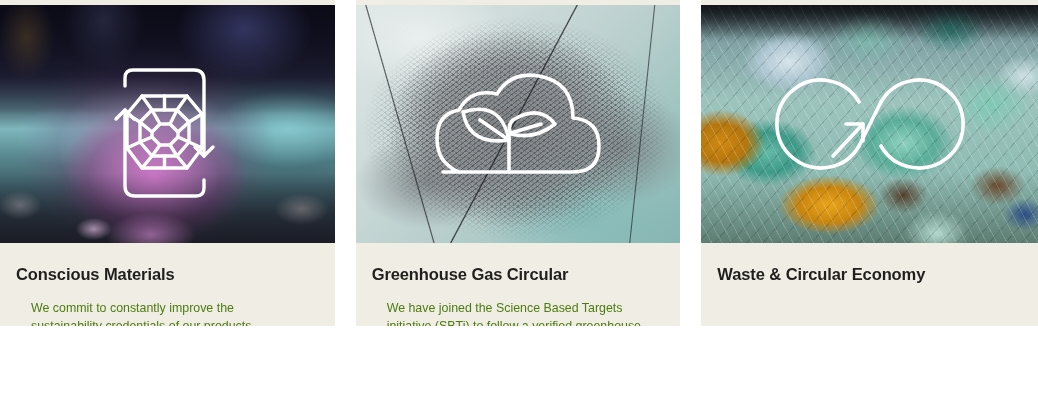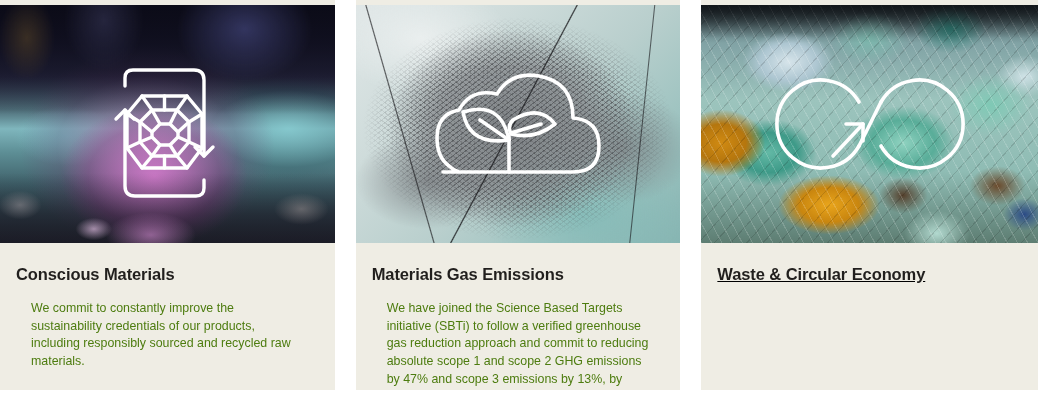--- a/index.html
+++ b/index.html
@@ -21,25 +21,25 @@
     gap: 21px;
     align-items: stretch;
   }
 
   .card {
     background: #efede4;
     display: flex;
     flex-direction: column;
     overflow: hidden;
     position: relative;
-    height: 390px;
+    height: 326px;
   }
   .card-1 { width: 336px; }
   .card-2 { width: 326px; }
-  .card-3 { width: 338px; text-decoration: underline; }
+  .card-3 { width: 338px; }
 
   
   .card-media {
     position: relative;
     width: 100%;
     height: 238px;
     margin-top: 5px;
     overflow: hidden;
     flex: 0 0 auto;
   }
@@ -233,21 +233,21 @@
 
           <path d="M86 86 Q46 92 40 58 Q78 46 86 86 Z"></path>
           <path d="M86 86 L57 66"></path>
 
           <path d="M88 80 Q112 86 132 70 Q116 50 90 66 Q84 71 88 80 Z"></path>
           <path d="M88 79 L118 70"></path>
         </svg>
       </div>
     </div>
     <div class="card-body">
-      <h3 class="card-title">Materials Gas Emissions</h3>
+      <h3 class="card-title">Greenhouse Gas Circular</h3>
       <p class="card-text">We have joined the Science Based Targets initiative (SBTi) to follow a verified greenhouse gas reduction approach and commit to reducing absolute scope 1 and scope 2 GHG emissions by 47% and scope 3 emissions by 13%, by 2030.</p>
     </div>
   </div>
 
   <div class="card card-3">
     <div class="card-media">
       <div class="photo photo-glass"></div>
       <div class="icon-overlay">
         <svg width="230" height="120" viewBox="0 0 230 120" fill="none" stroke="#ffffff" stroke-width="3.6" stroke-linecap="round" stroke-linejoin="round">
 

